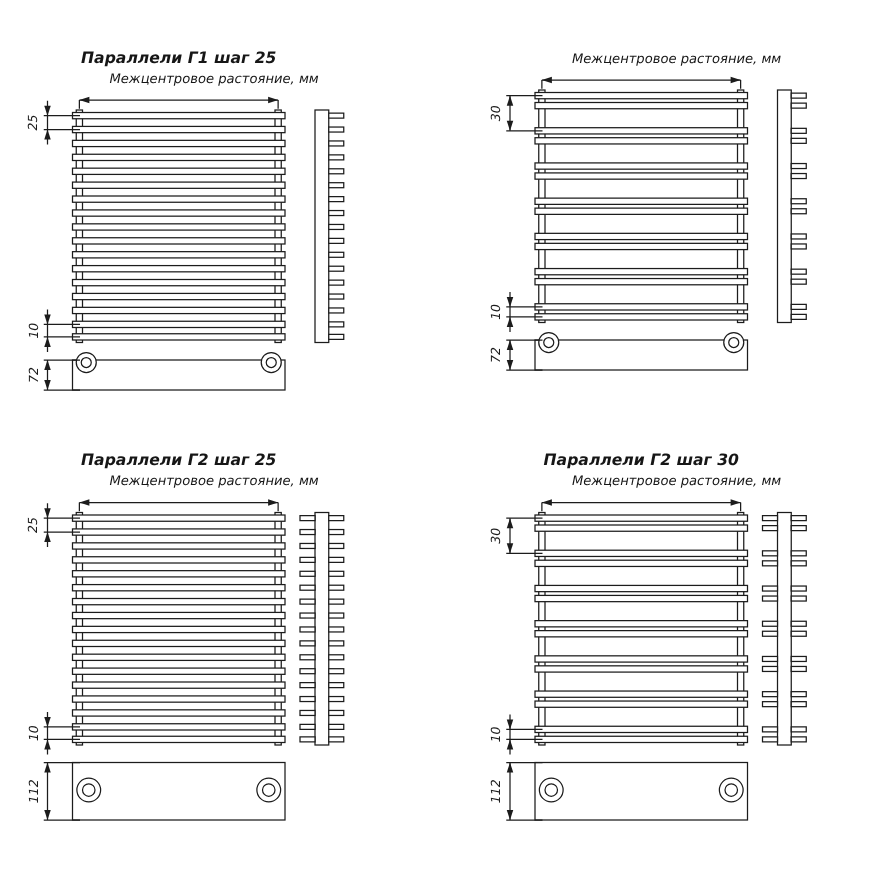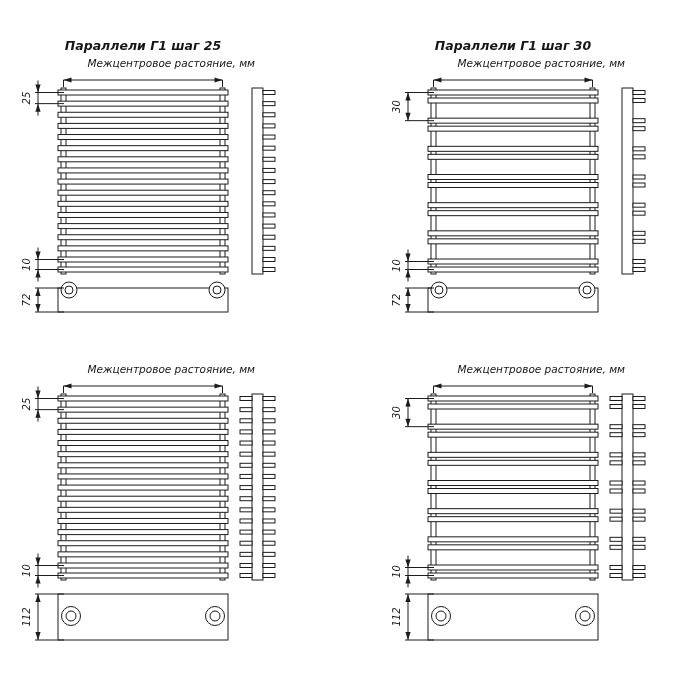--- a/index.html
+++ b/index.html
@@ -103,21 +103,20 @@
           <line x1="29" y1="240" x2="58" y2="240" stroke="#1c1c1c" stroke-width="1"></line>
           <line x1="32" y1="216" x2="32" y2="240" stroke="#1c1c1c" stroke-width="1"></line>
           <path d="M32 216 l-2.6 8 l5.2 0 z" fill="#1c1c1c"></path>
           <path d="M32 240 l-2.6 -8 l5.2 0 z" fill="#1c1c1c"></path>
           <text x="24" y="228" fill="#1c1c1c" font-size="10" font-style="italic" text-anchor="middle" font-family="&quot;DejaVu Sans&quot;, sans-serif" transform="rotate(-90 24 228)">72</text>
         </g>
       </svg>
   </section>
 
   <section class="panel" style="left:376px;top:38px">
-    <div class="panel-title">Параллели Г1 шаг 30</div>
     <div class="panel-sub">Межцентровое растояние, мм</div>
     <svg class="panel-svg" width="292" height="248" viewBox="0 0 292 248">
         <g>
           <line x1="57.5" y1="8" x2="216.5" y2="8" stroke="#1c1c1c" stroke-width="1"></line>
           <line x1="57.5" y1="8" x2="57.5" y2="15" stroke="#1c1c1c" stroke-width="1"></line>
           <line x1="216.5" y1="8" x2="216.5" y2="15" stroke="#1c1c1c" stroke-width="1"></line>
           <path d="M57.5 8 l8 -2.6 l0 5.2 z" fill="#1c1c1c"></path>
           <path d="M216.5 8 l-8 -2.6 l0 5.2 z" fill="#1c1c1c"></path>
         </g>
         <g>
@@ -183,20 +182,21 @@
           <line x1="29" y1="240" x2="58" y2="240" stroke="#1c1c1c" stroke-width="1"></line>
           <line x1="32" y1="216" x2="32" y2="240" stroke="#1c1c1c" stroke-width="1"></line>
           <path d="M32 216 l-2.6 8 l5.2 0 z" fill="#1c1c1c"></path>
           <path d="M32 240 l-2.6 -8 l5.2 0 z" fill="#1c1c1c"></path>
           <text x="24" y="228" fill="#1c1c1c" font-size="10" font-style="italic" text-anchor="middle" font-family="&quot;DejaVu Sans&quot;, sans-serif" transform="rotate(-90 24 228)">72</text>
         </g>
       </svg>
   </section>
 
   <section class="panel" style="left:6px;top:360px">
+    <div class="panel-title">Параллели Г2 шаг 25</div>
     <div class="panel-sub">Межцентровое растояние, мм</div>
     <svg class="panel-svg" width="292" height="268" viewBox="0 0 292 268">
         <g>
           <line x1="57.5" y1="8" x2="216.5" y2="8" stroke="#1c1c1c" stroke-width="1"></line>
           <line x1="57.5" y1="8" x2="57.5" y2="15" stroke="#1c1c1c" stroke-width="1"></line>
           <line x1="216.5" y1="8" x2="216.5" y2="15" stroke="#1c1c1c" stroke-width="1"></line>
           <path d="M57.5 8 l8 -2.6 l0 5.2 z" fill="#1c1c1c"></path>
           <path d="M216.5 8 l-8 -2.6 l0 5.2 z" fill="#1c1c1c"></path>
         </g>
         <g>
@@ -285,20 +285,21 @@
           <line x1="29" y1="262" x2="58" y2="262" stroke="#1c1c1c" stroke-width="1"></line>
           <line x1="32" y1="216" x2="32" y2="262" stroke="#1c1c1c" stroke-width="1"></line>
           <path d="M32 216 l-2.6 8 l5.2 0 z" fill="#1c1c1c"></path>
           <path d="M32 262 l-2.6 -8 l5.2 0 z" fill="#1c1c1c"></path>
           <text x="24" y="239" fill="#1c1c1c" font-size="10" font-style="italic" text-anchor="middle" font-family="&quot;DejaVu Sans&quot;, sans-serif" transform="rotate(-90 24 239)">112</text>
         </g>
       </svg>
   </section>
 
   <section class="panel" style="left:376px;top:360px">
+    <div class="panel-title">Параллели Г2 шаг 30</div>
     <div class="panel-sub">Межцентровое растояние, мм</div>
     <svg class="panel-svg" width="292" height="268" viewBox="0 0 292 268">
         <g>
           <line x1="57.5" y1="8" x2="216.5" y2="8" stroke="#1c1c1c" stroke-width="1"></line>
           <line x1="57.5" y1="8" x2="57.5" y2="15" stroke="#1c1c1c" stroke-width="1"></line>
           <line x1="216.5" y1="8" x2="216.5" y2="15" stroke="#1c1c1c" stroke-width="1"></line>
           <path d="M57.5 8 l8 -2.6 l0 5.2 z" fill="#1c1c1c"></path>
           <path d="M216.5 8 l-8 -2.6 l0 5.2 z" fill="#1c1c1c"></path>
         </g>
         <g>

